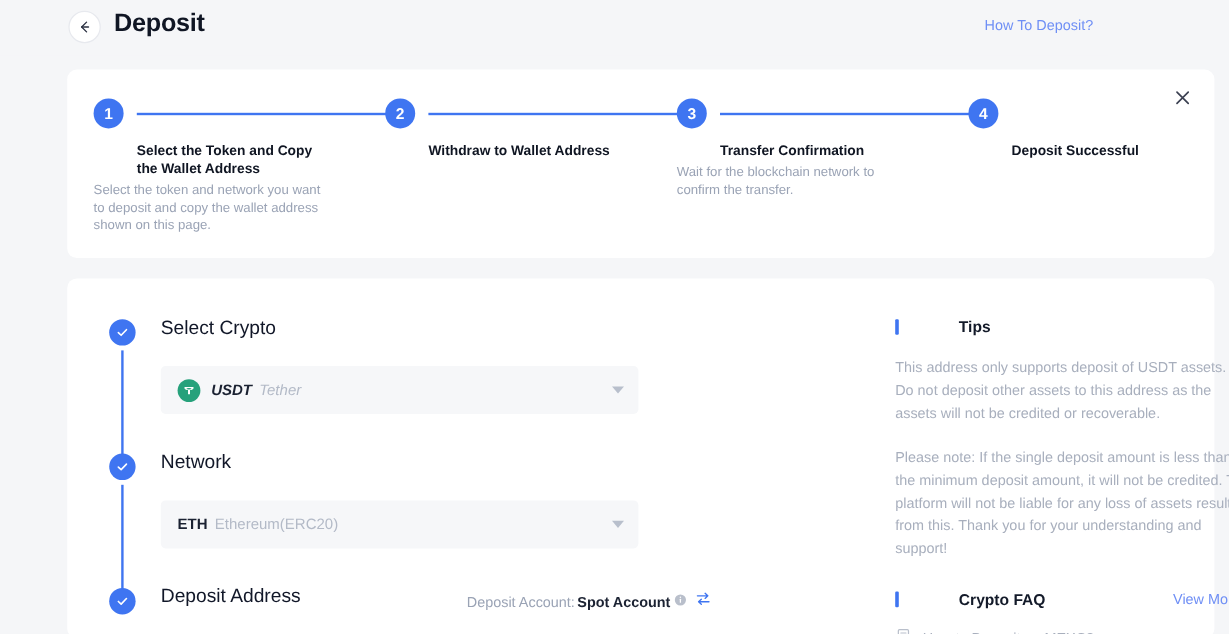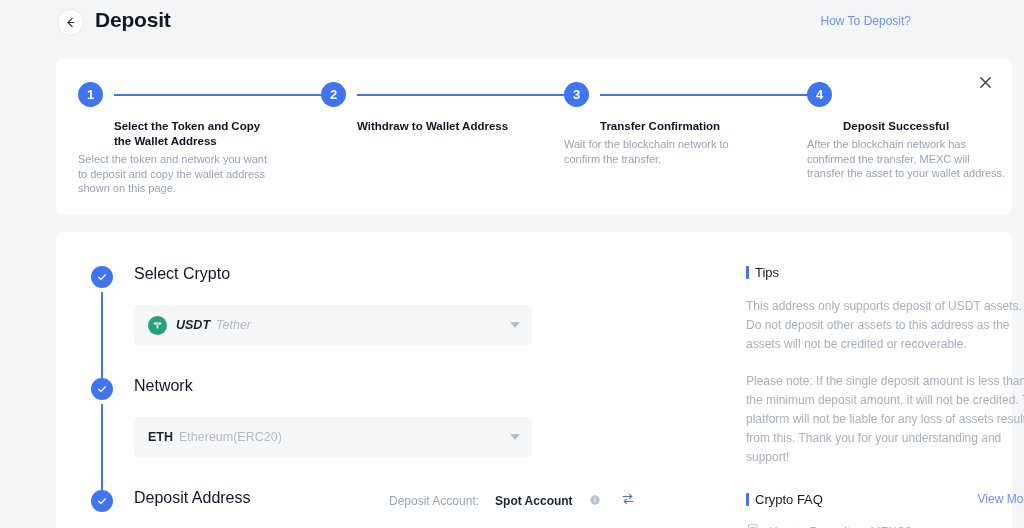--- a/index.html
+++ b/index.html
@@ -113,36 +113,36 @@
   .sym-sub { font-size: 12.5px; color: #b3bac7; margin-left: 6px; }
   .caret {
     margin-left: auto;
     width: 0; height: 0;
     border-left: 5px solid transparent;
     border-right: 5px solid transparent;
     border-top: 6px solid #b8bfcc;
   }
   .acct-row {
     position: absolute; left: 333px; top: 493px;
-    display: flex; align-items: center; gap: 16px;
+    display: flex; align-items: center; gap: 2px;
   }
   .acct-label { font-size: 12px; color: #9aa3b5; }
   .acct-val { font-size: 12px; font-weight: 700; color: #1b2232; }
   .swap-icon { cursor: pointer; margin-left: 4px; }
 
   
   .tips-col { position: absolute; left: 690px; top: 0; width: 266px; }
   .block-head {
     display: flex; align-items: center; position: relative;
   }
   .bar {
     width: 3px; height: 13px; background: #3f75f1;
     margin-right: 6px; border-radius: 1px;
   }
-  .block-title { font-size: 13px; font-weight: 400; color: #131a29; }
+  .block-title { font-size: 13px; font-weight: 700; color: #131a29; margin-left: 44px; }
   .view-more {
     position: absolute; right: 0; top: 0;
     font-size: 12px; color: #6f8ff5; cursor: pointer;
   }
   .tip-p {
     font-size: 12px; color: #a8afbd; line-height: 19px;
   }
   .faq-item {
     display: flex; align-items: center; gap: 8px;
     font-size: 12px; color: #a8afbd; cursor: pointer;
@@ -199,21 +199,20 @@
       </div>
       <div class="step-title">Transfer Confirmation</div>
       <div class="step-desc">Wait for the blockchain network to confirm the transfer.</div>
     </div>
 
     <div class="step" style="left:751px; width:200px;">
       <div class="step-head">
         <div class="step-num">4</div>
       </div>
       <div class="step-title">Deposit Successful</div>
-      <div class="step-desc">After the blockchain network has confirmed the transfer, MEXC will transfer the asset to your wallet address.</div>
     </div>
 
   </div>
 </div>
 
 <div class="main-card">
 
   <div class="form-col">
 
     <div class="sec" style="top:34px;">

